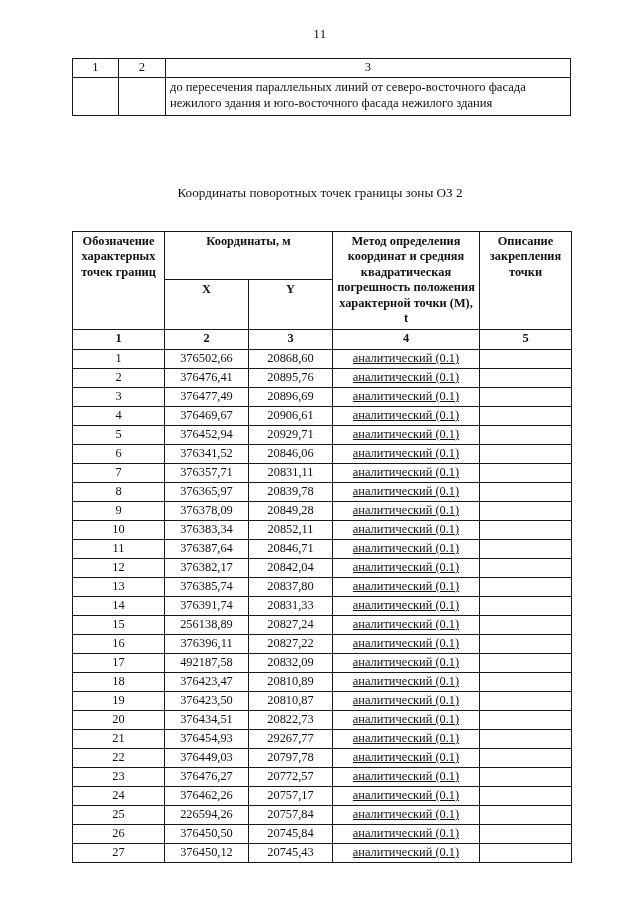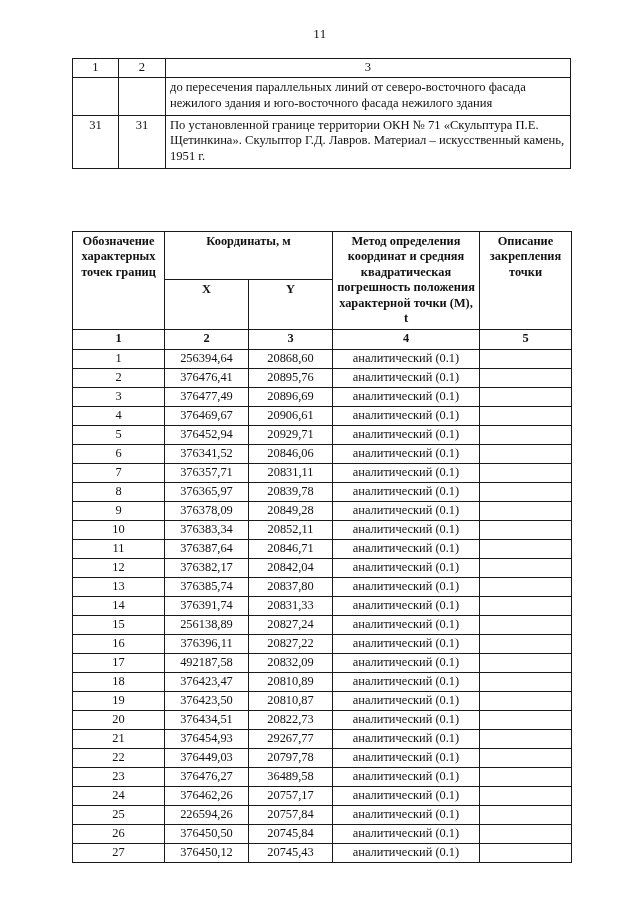--- a/index.html
+++ b/index.html
@@ -97,20 +97,21 @@
   .coord-table thead th.num-row {
     padding: 1px 0 2px 0;
     vertical-align: middle;
   }
   .coord-table tbody td {
     height: 18px;
     padding: 0 2px;
   }
   .coord-table tbody td.method {
     text-align: center;
+    text-decoration: underline;
   }
   .col-des   { width: 92px; }
   .col-x     { width: 84px; }
   .col-y     { width: 84px; }
   .col-met   { width: 147px; }
   .col-desc  { width: 92px; }
 
   .hdr-coord-group { padding-bottom: 2px !important; }
 </style>
 </head>
@@ -130,29 +131,25 @@
       <tr>
         <td class="colhead">1</td>
         <td class="colhead">2</td>
         <td class="colhead">3</td>
       </tr>
       <tr>
         <td class="num"></td>
         <td class="num"></td>
         <td>до пересечения параллельных линий от северо-восточного фасада нежилого здания и юго-восточного фасада нежилого здания</td>
       </tr>
-      <tr>
-        <td class="num">31</td>
-        <td class="num">31</td>
-        <td>По установленной границе территории ОКН № 71 «Скульптура П.Е. Щетинкина». Скульптор Г.Д. Лавров. Материал – искусственный камень, 1951 г.</td>
-      </tr>
     </tbody>
   </table>
 
   <div class="title-block">
+    <div>Координаты поворотных точек границы зоны ОЗ 2</div>
   </div>
 
   <table class="coord-table">
     <colgroup>
       <col class="col-des">
         <col class="col-x">
         <col class="col-y">
         <col class="col-met">
         <col class="col-desc">
     </colgroup>
@@ -171,21 +168,21 @@
         <th class="num-row">1</th>
         <th class="num-row">2</th>
         <th class="num-row">3</th>
         <th class="num-row">4</th>
         <th class="num-row">5</th>
       </tr>
     </thead>
     <tbody id="coord-body">
         <tr>
           <td>1</td>
-          <td>256394,64</td>
+          <td>376502,66</td>
           <td>20868,60</td>
           <td class="method">аналитический (0.1)</td>
           <td></td>
         </tr>
         <tr>
           <td>2</td>
           <td>376476,41</td>
           <td>20895,76</td>
           <td class="method">аналитический (0.1)</td>
           <td></td>
@@ -326,21 +323,21 @@
         <tr>
           <td>22</td>
           <td>376449,03</td>
           <td>20797,78</td>
           <td class="method">аналитический (0.1)</td>
           <td></td>
         </tr>
         <tr>
           <td>23</td>
           <td>376476,27</td>
-          <td>36489,58</td>
+          <td>20772,57</td>
           <td class="method">аналитический (0.1)</td>
           <td></td>
         </tr>
         <tr>
           <td>24</td>
           <td>376462,26</td>
           <td>20757,17</td>
           <td class="method">аналитический (0.1)</td>
           <td></td>
         </tr>

